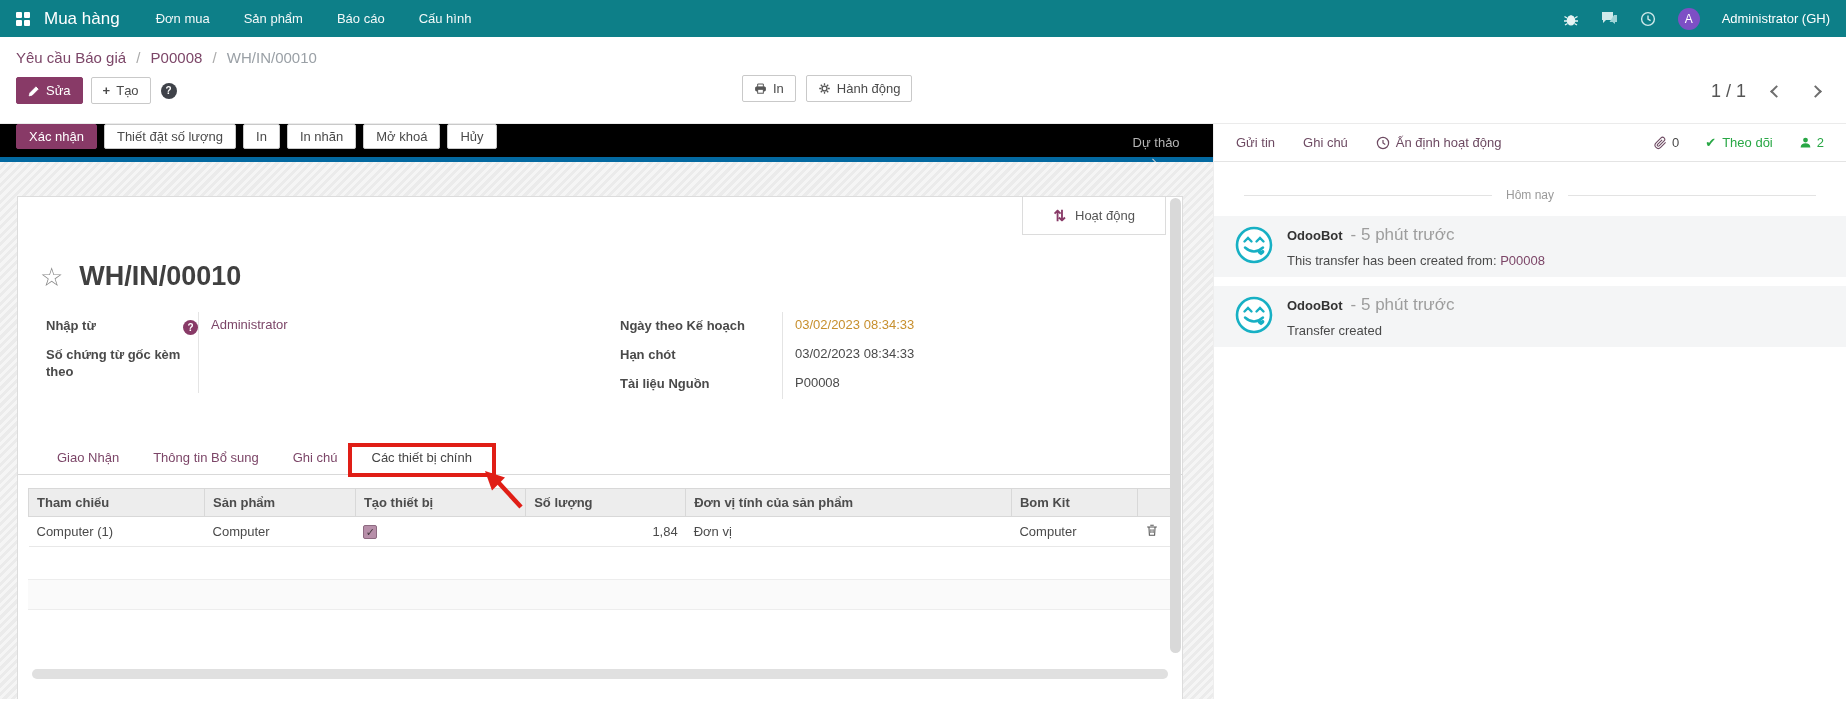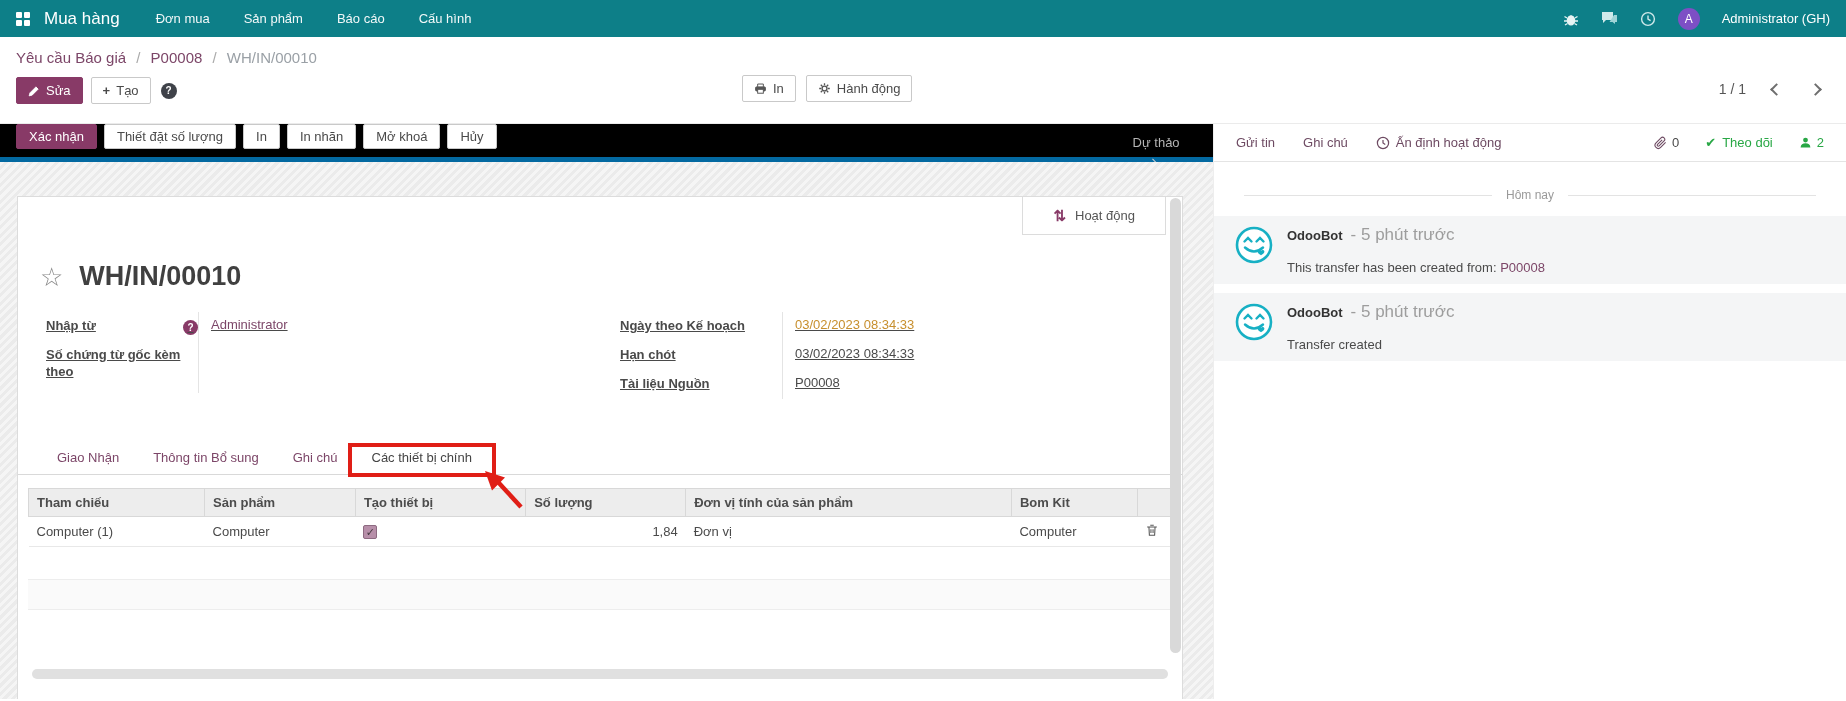--- a/index.html
+++ b/index.html
@@ -25,21 +25,21 @@
   .breadcrumb .bc-sep { color:#aaa; margin:0 6px; }
   .breadcrumb .bc-current { color:#9aa0a6; }
   .cp-buttons { display:flex; gap:8px; margin-top:11px; align-items:center; }
   .btn { display:inline-flex; align-items:center; gap:6px; border:1px solid #c9c9c9; background:#fff;
          color:#4a4a4a; padding:4px 11px; font-size:13px; border-radius:2px; cursor:pointer; line-height:17px; }
   .btn-primary { background:#883a67; border-color:#883a67; color:#fff; }
   .btn-help { border:none; background:transparent; padding:4px 2px; }
   .help-circle { width:16px; height:16px; border-radius:50%; background:#3f4249; color:#fff; font-size:10px; font-weight:bold;
                  display:inline-flex; align-items:center; justify-content:center; }
   .cp-center { position:absolute; left:742px; top:38px; display:flex; gap:10px; }
-  .pager { position:absolute; right:26px; top:44px; display:flex; align-items:center; gap:26px; color:#555; font-size:14px; }
+  .pager { position:absolute; right:26px; top:44px; display:flex; align-items:center; gap:26px; color:#555; font-size:18px; }
   .chev { width:9px; height:9px; border-top:2px solid #6e6e6e; border-right:2px solid #6e6e6e; display:inline-block; cursor:pointer; }
   .chev-left { transform:rotate(-135deg); }
   .chev-right { transform:rotate(45deg); }
 
   
   .main { display:flex; height:575px; }
   .left-col { width:1213px; display:flex; flex-direction:column; }
   .chatter { width:633px; background:#fff; border-left:1px solid #eee; }
 
   
@@ -62,21 +62,21 @@
 
   .btnbox { position:absolute; top:0; right:16px; height:38px; border-left:1px solid #dcdcdc; border-right:1px solid #dcdcdc;
             border-bottom:1px solid #dcdcdc; display:flex; align-items:center; gap:9px; padding:0 30px; cursor:pointer; }
   .updown { color:#883a67; font-size:15px; font-weight:bold; }
   .btnbox span.lbl { color:#555; }
 
   .title-row { display:flex; align-items:center; gap:16px; padding:64px 0 0 22px; }
   .star { font-size:26px; color:#8a8a8a; line-height:26px; cursor:pointer; }
   .doc-title { font-size:27px; font-weight:bold; color:#404040; }
 
-  .fields { display:grid; grid-template-columns:1fr 1fr; column-gap:40px; padding:20px 28px 0 28px;text-decoration:underline; }
+  .fields { display:grid; grid-template-columns:1fr 1fr; column-gap:40px; padding:20px 28px 0 28px; }
   .fgroup { display:flex; flex-direction:column; }
   .frow { display:flex; min-height:29px; }
   .flabel { width:152px; flex:none; font-weight:bold; color:#4a4a4a; padding-top:5px; display:flex; justify-content:space-between; align-items:flex-start; line-height:17px; }
   .flabel .txt { padding-right:6px; }
   .fvalue { flex:1; border-left:1px solid #e4e4e4; padding:5px 0 0 12px; color:#4a4a4a; }
   .fvalue.link { color:#7c4668; cursor:pointer; }
   .fvalue.date-hl { color:#c78f2d; }
   .fhelp { width:15px; height:15px; border-radius:50%; background:#883a67; color:#fff; font-size:10px; font-weight:bold;
            display:inline-flex; align-items:center; justify-content:center; margin-top:3px; }
   .fgroup-right .flabel { width:162px; }
@@ -113,21 +113,21 @@
   .followers { color:#28a745; display:flex; align-items:center; gap:5px; cursor:pointer; }
 
   .divider { display:flex; align-items:center; gap:14px; color:#9a9a9a; font-size:12px; margin:26px 30px 14px; }
   .divider:before, .divider:after { content:""; flex:1; border-top:1px solid #e3e3e3; }
 
   .msg { display:flex; gap:13px; padding:9px 20px; background:#f4f5f6; margin-bottom:9px; }
   .msg-avatar { flex:none; }
   .msg-head { display:flex; align-items:baseline; gap:8px; }
   .msg-author { font-weight:bold; color:#333; }
   .msg-time { color:#9d9d9d; font-size:17px; }
-  .msg-body { margin-top:15px; color:#4a4a4a; }
+  .msg-body { margin-top:8px; color:#4a4a4a; }
   .msg-link { color:#7c4668; cursor:pointer; }
 </style>
 </head>
 <body>
 
 <div class="navbar">
   <div class="grid-icon">
       <i></i>
       <i></i>
       <i></i>

